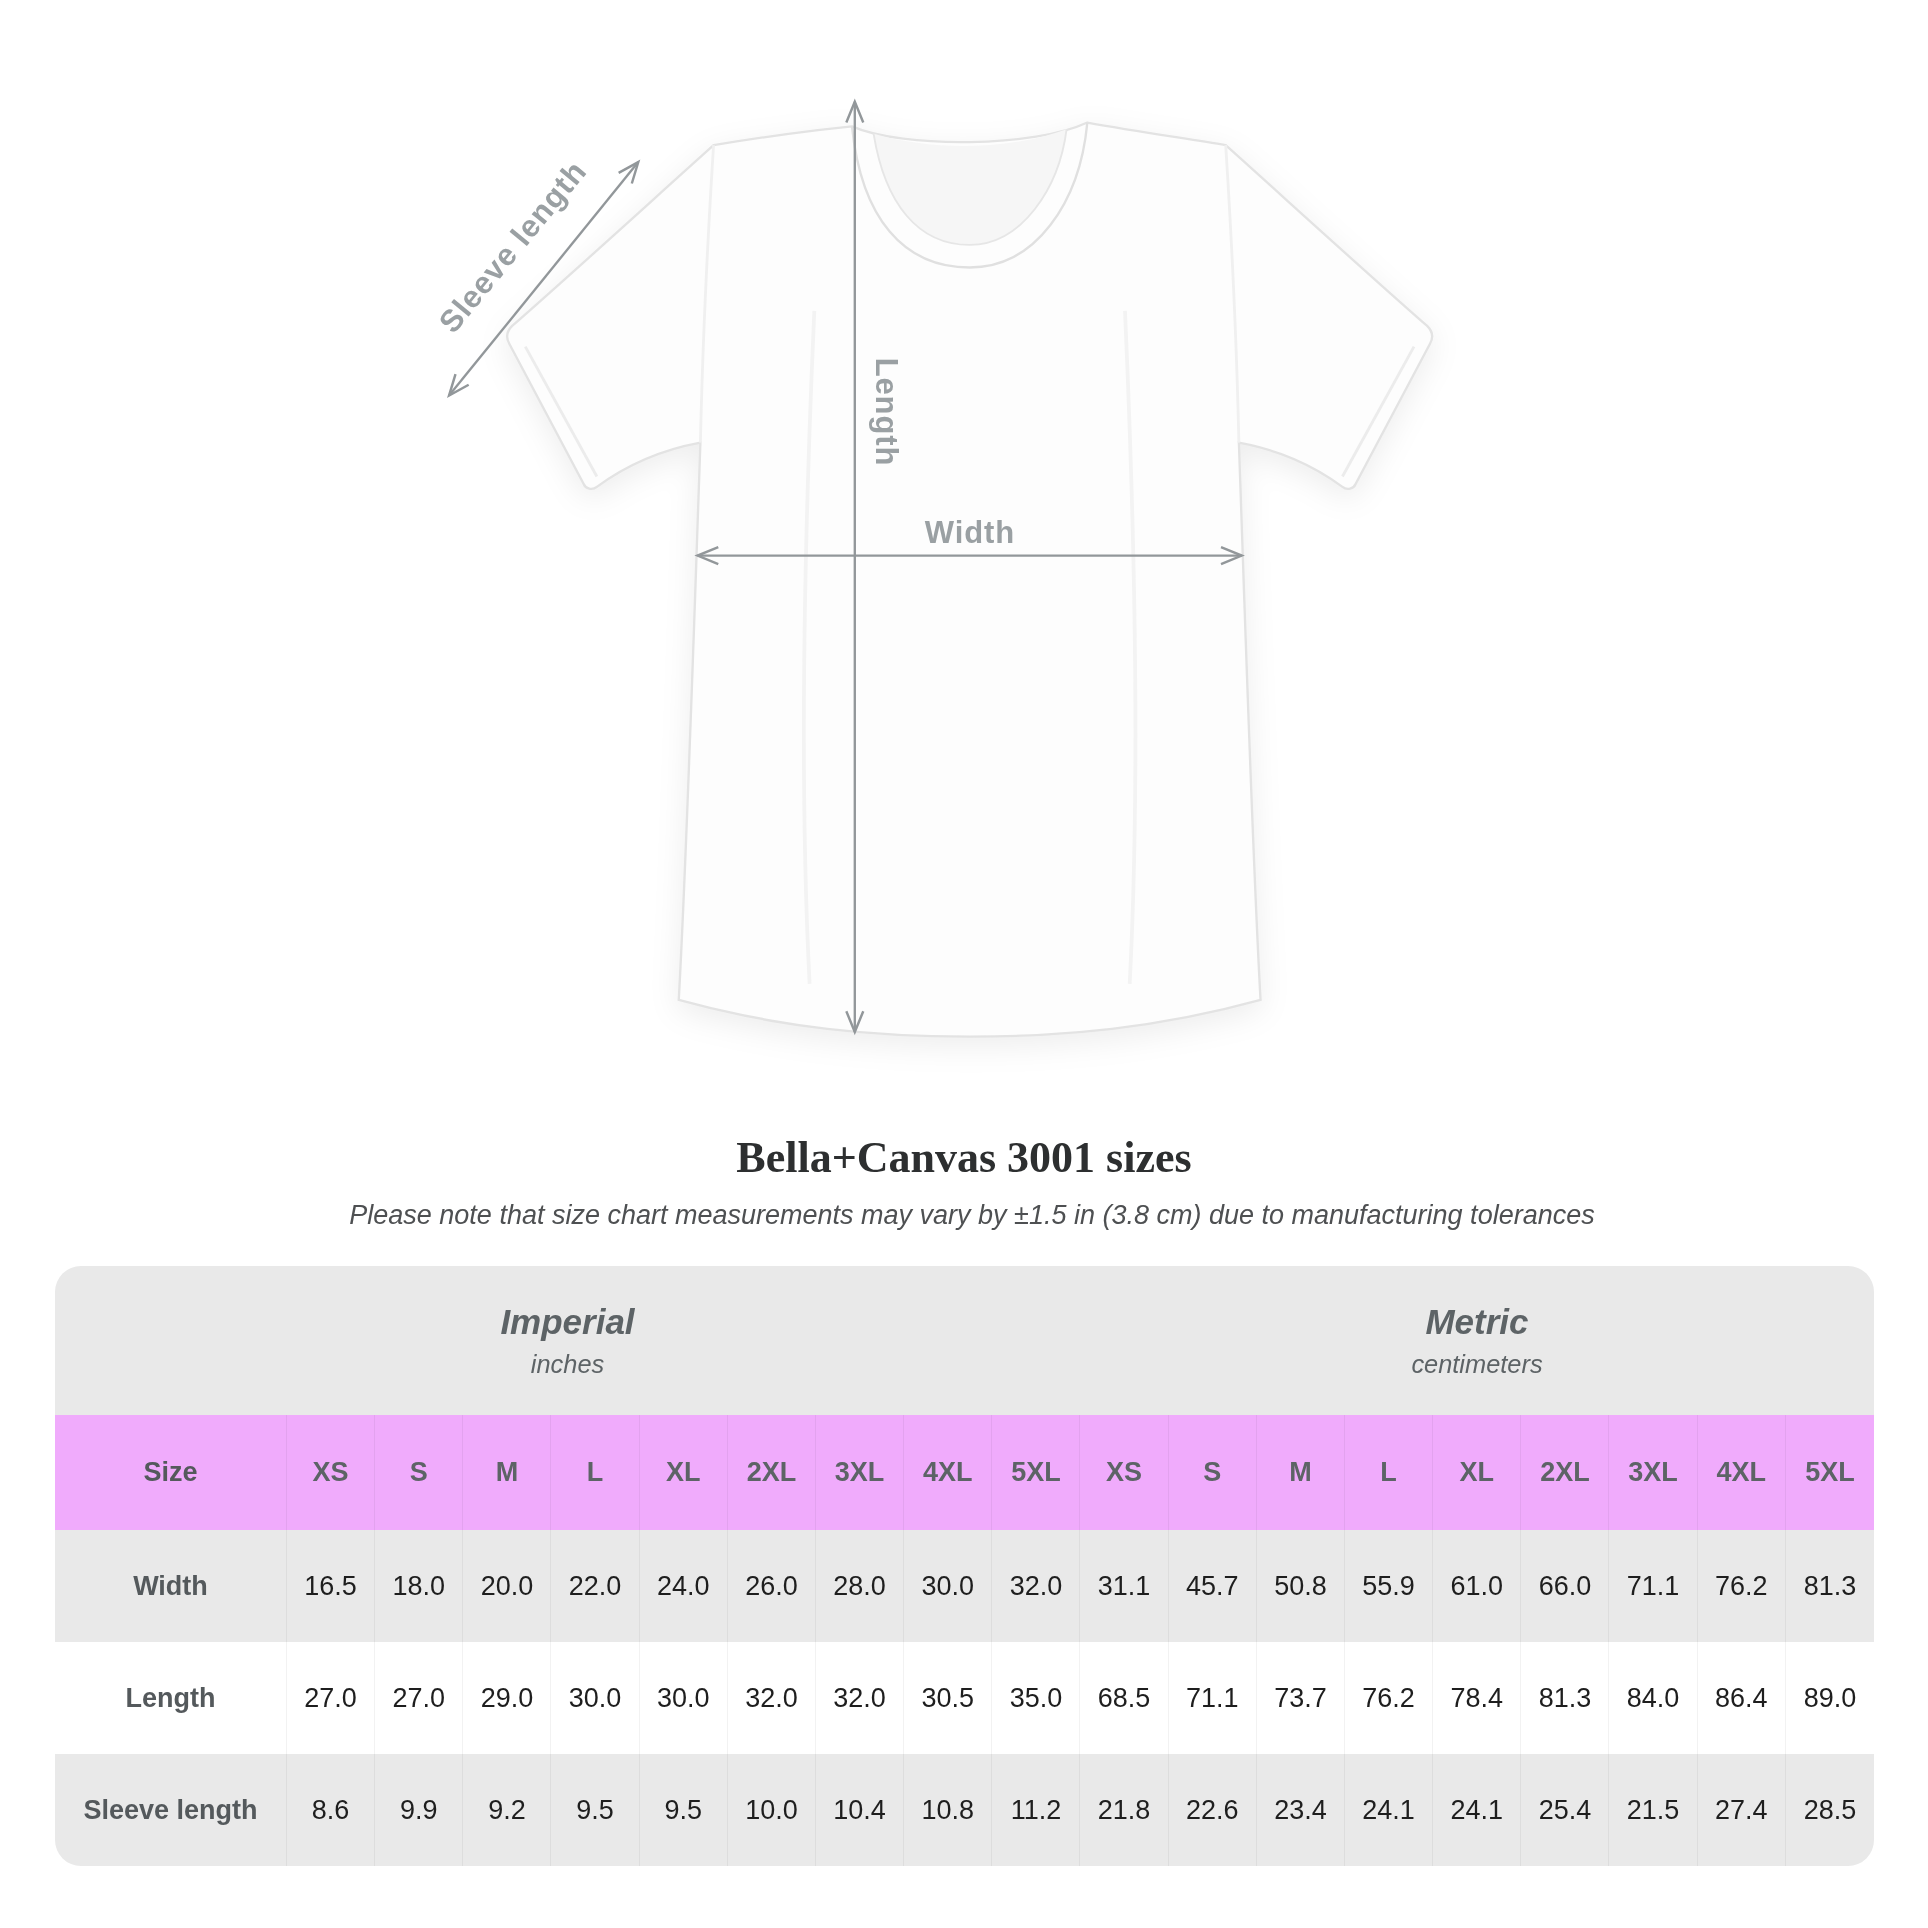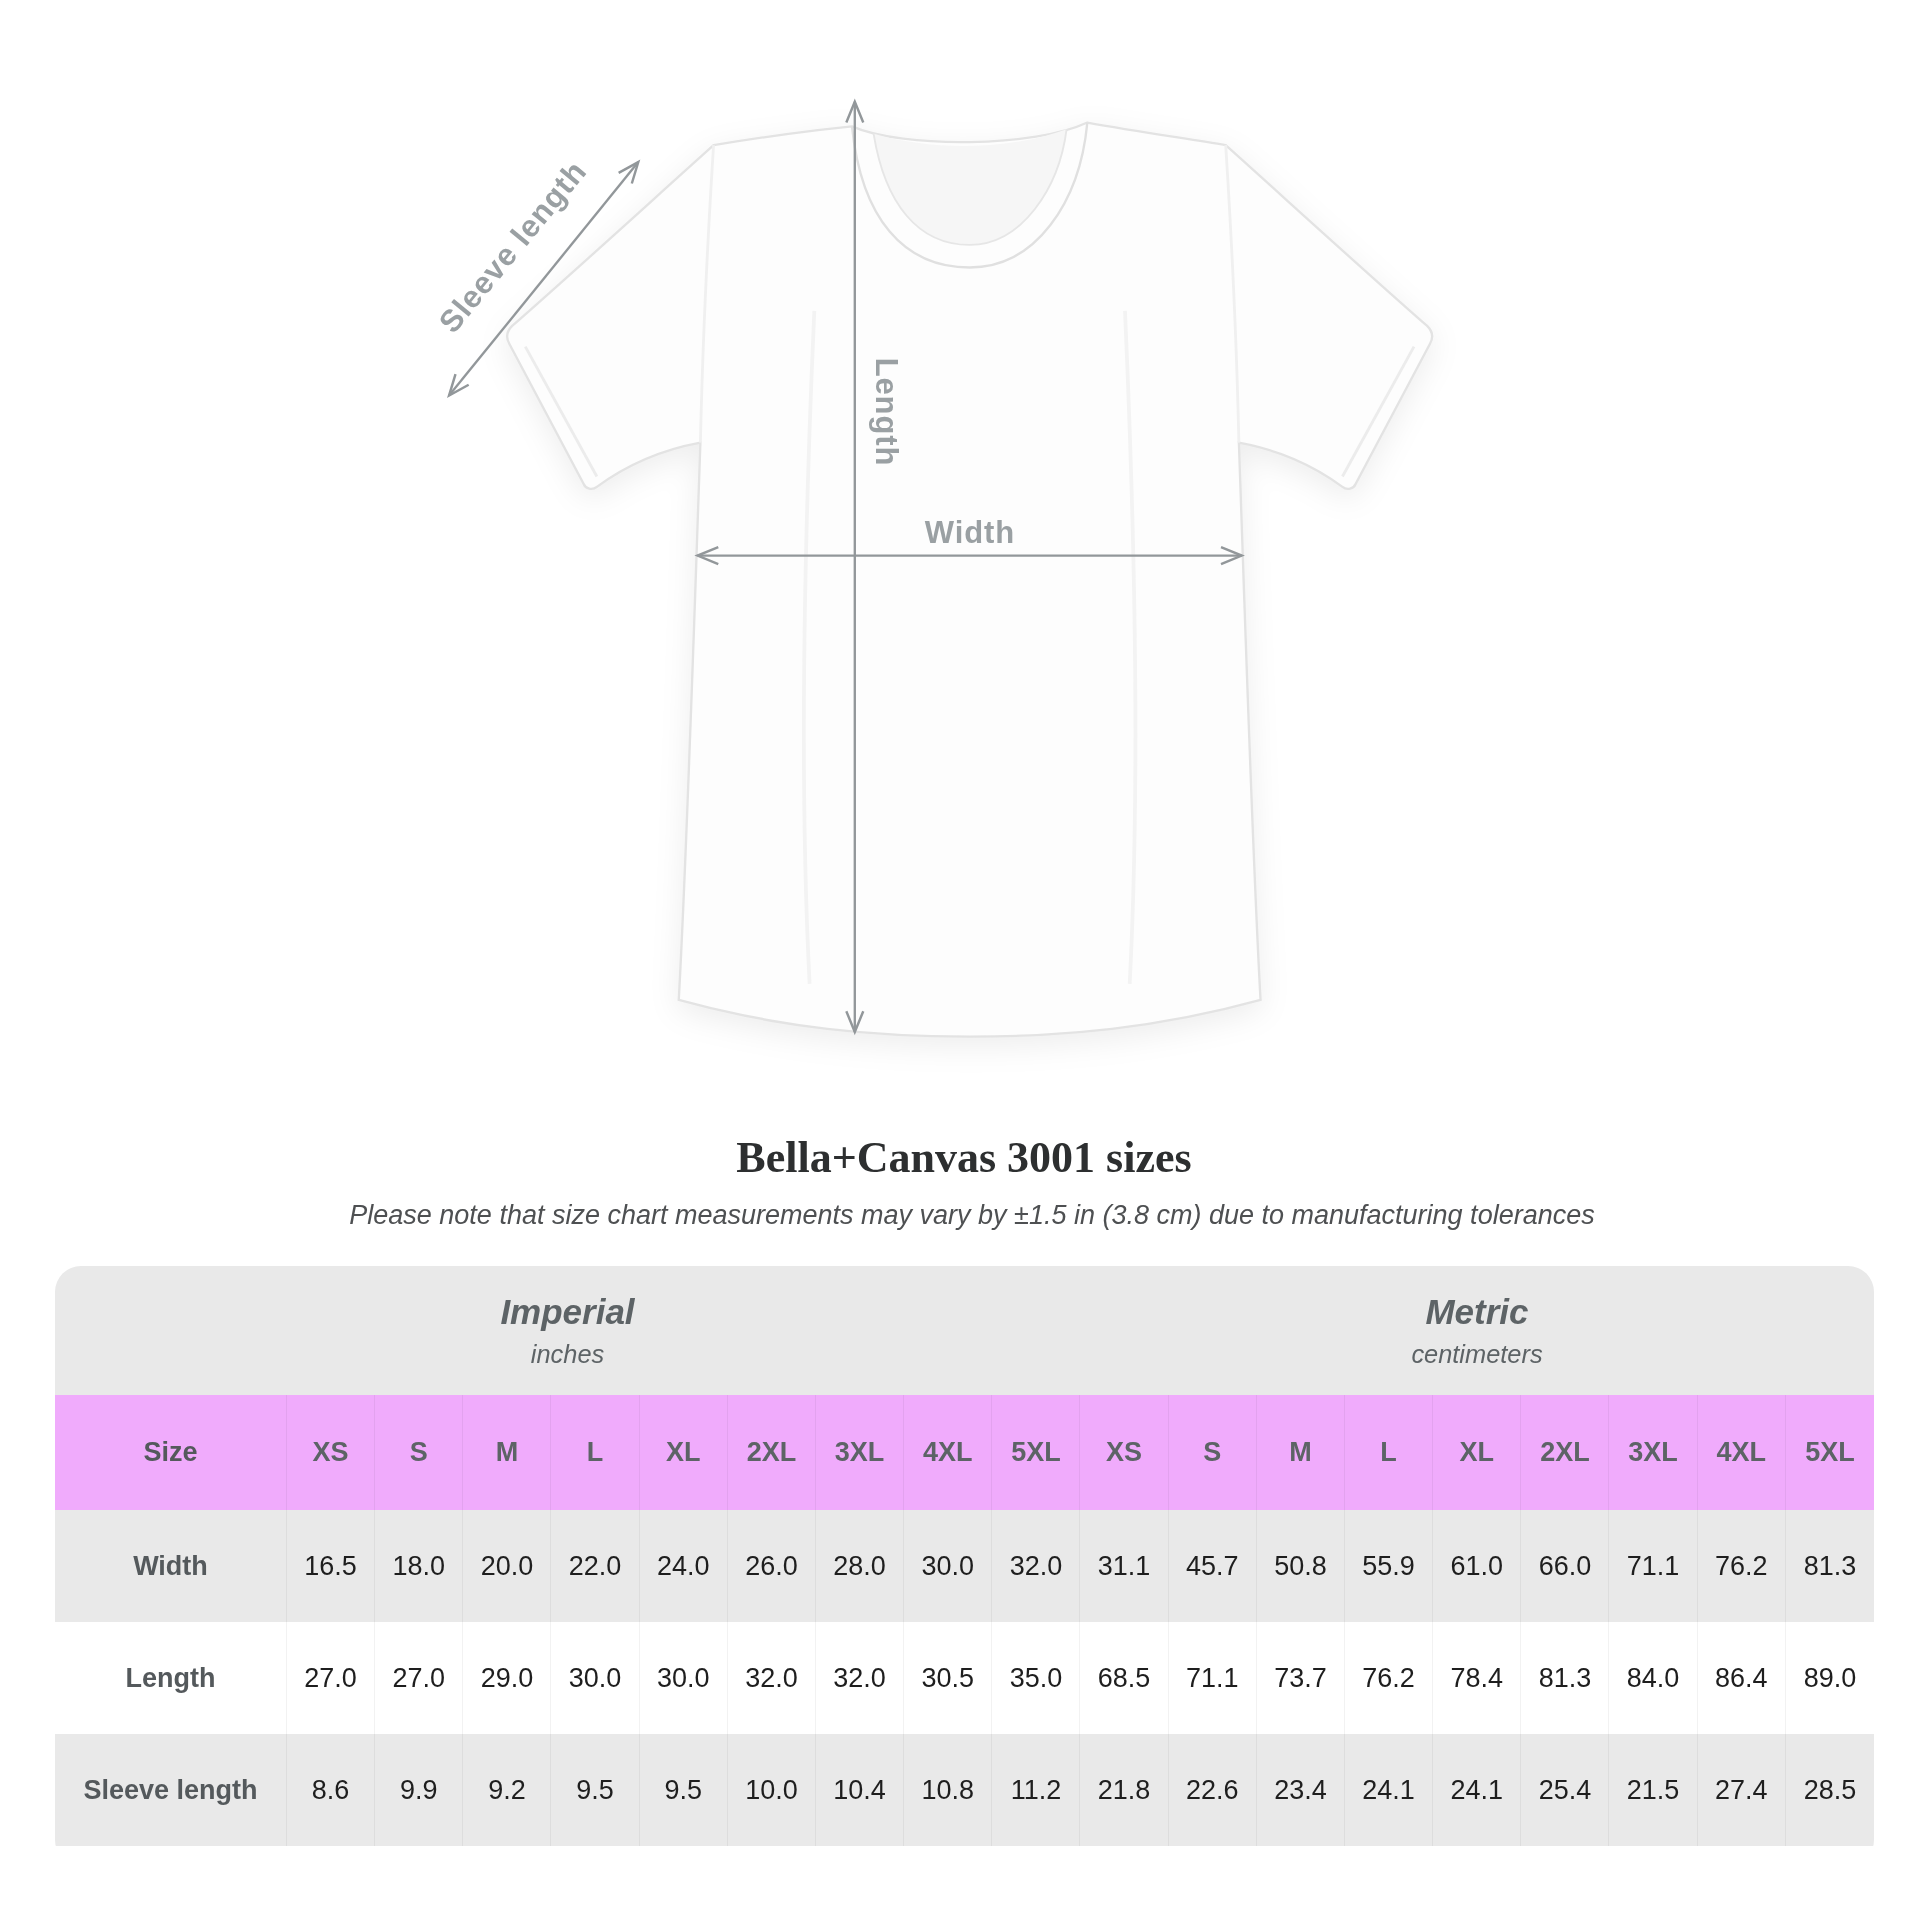--- a/index.html
+++ b/index.html
@@ -25,21 +25,21 @@
   }
   .subtitle{
     position:absolute; left:0; top:1192px; width:100%; text-align:center;
     font-size:27px; font-style:italic; color:#4e5052; margin:8px;
   }
   
   .table-wrap{
     position:absolute; left:55px; top:1266px; width:1819px; height:600px;
     border-radius:26px; overflow:hidden; background:#ffffff;
   }
-  .unit-band{display:flex; height:129px; background:#e9e9e9;}
+  .unit-band{display:flex; height:149px; background:#e9e9e9;}
   .unit{display:flex; flex-direction:column; align-items:center; justify-content:center;}
   .unit.imperial{width:1025px;}
   .unit.metric{width:794px;}
   .unit-name{font-size:35px; font-weight:bold; font-style:italic; color:#5d6366;}
   .unit-sub{font-size:25.4px; font-style:italic; color:#5d6366; margin-top:8px;}
   .grid{
     display:grid;
     grid-template-columns:232px repeat(18, 1fr);
     grid-template-rows:115px 112px 112px 112px;
     width:100%;

